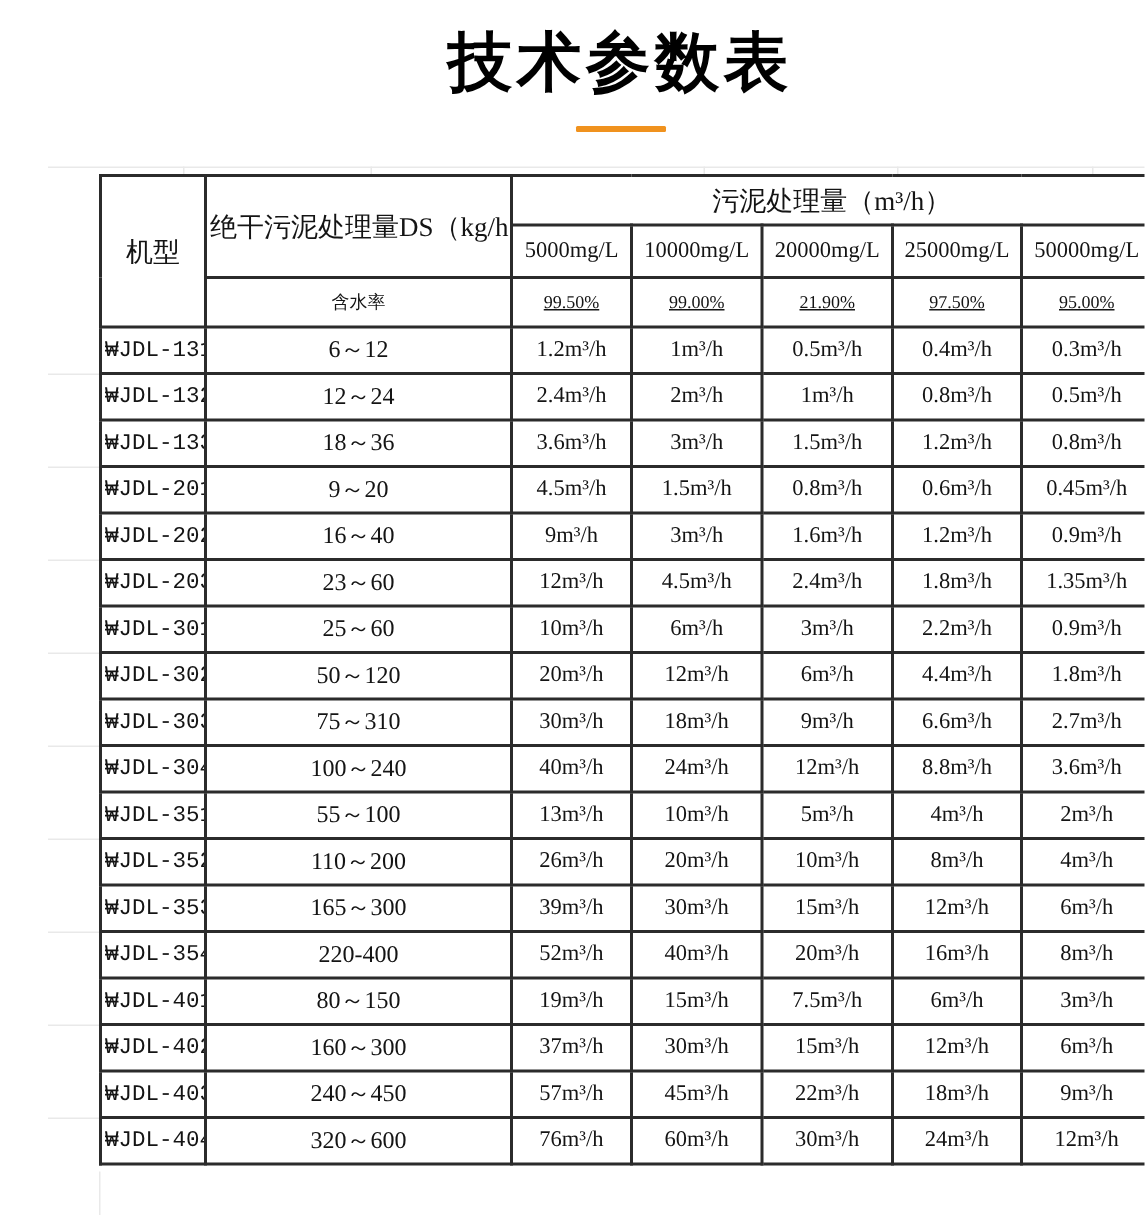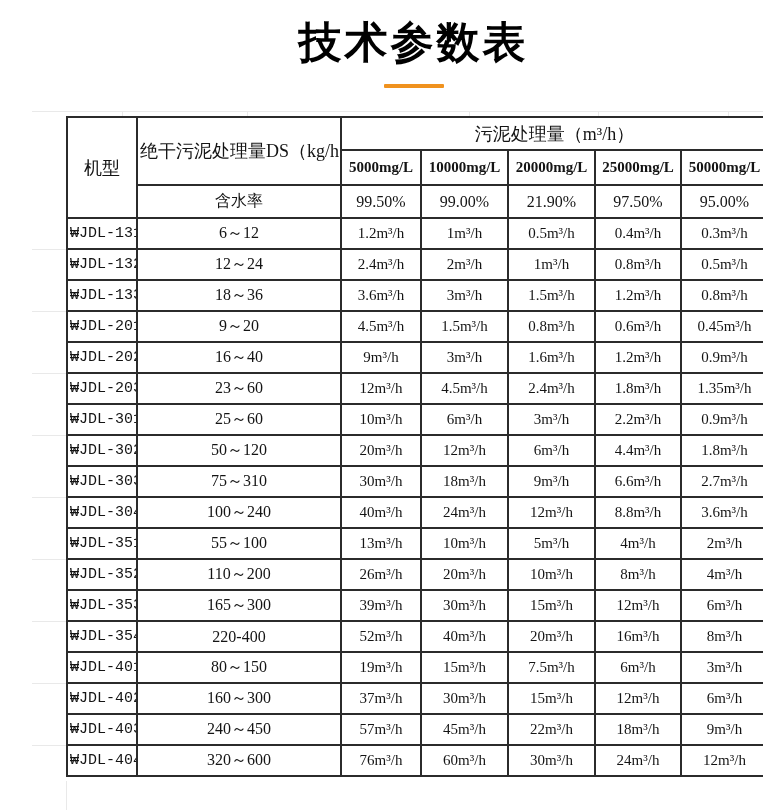--- a/index.html
+++ b/index.html
@@ -43,26 +43,26 @@
   table.params th, table.params td{
     border:2px solid #2b2b2b;
     text-align:center;
     vertical-align:middle;
     padding:0 2px;
     font-weight:normal;
     overflow:hidden;
     white-space:nowrap;
   }
   thead tr.r1 th{height:31px;font-size:18px;}
-  thead tr.r2 th{height:33px;font-weight:bold;}
-  thead tr.r3 th{height:31px;font-size:16px;}
+  thead tr.r2 th{height:33px;}
+  thead tr.r3 th{height:31px;font-size:12px;}
   th.model-h{font-size:17px;}
   th.ds-h{font-size:14px;}
   th.conc{font-size:15px;font-family:"Liberation Serif","DejaVu Serif",serif;}
-  th.pct{font-size:15px;font-family:"Liberation Serif","DejaVu Serif",serif;}
+  th.pct{font-size:15px;font-family:"Liberation Serif","DejaVu Serif",serif;text-decoration:underline;}
   tbody td{height:29px;font-size:15px;}
   td.model{
     font-family:"Liberation Mono","DejaVu Sans Mono",monospace;
     font-size:15px;
     position:relative;
   }
   td.range{font-size:16px;}
   td.val{font-size:15px;}
 </style>
 </head>

